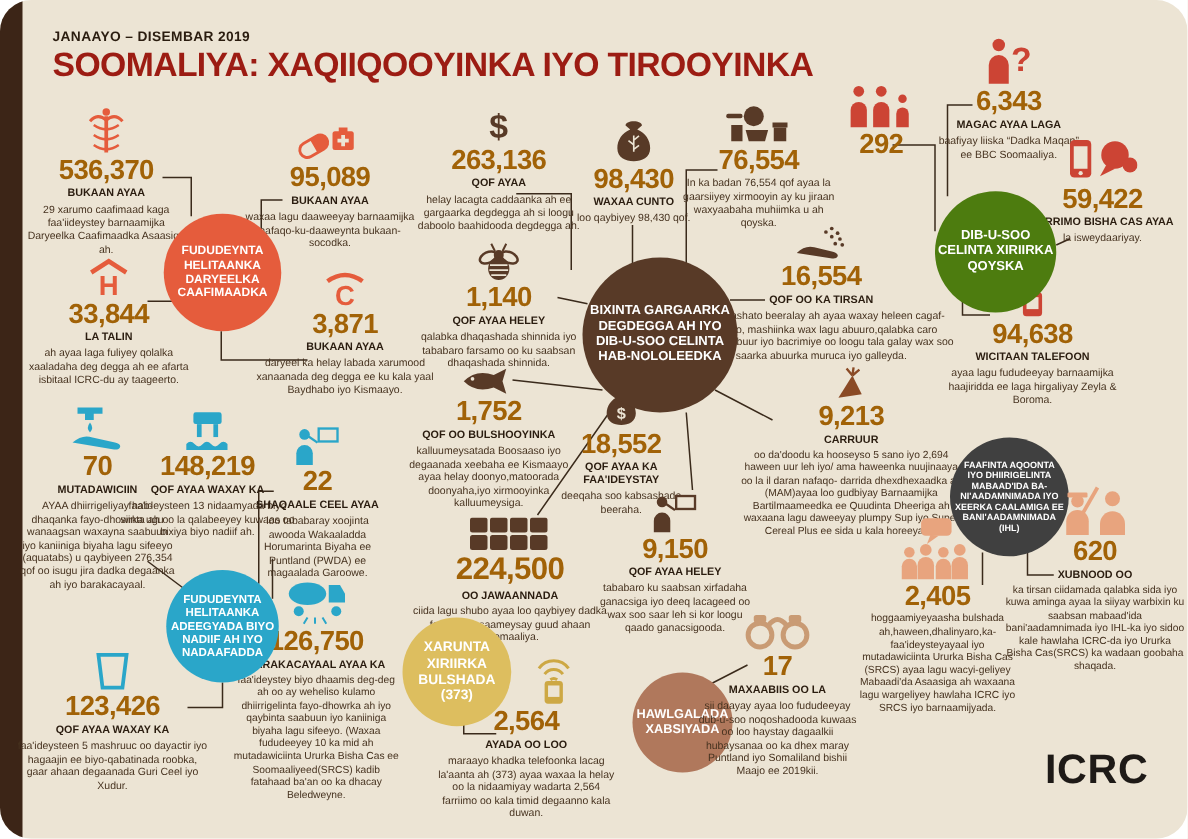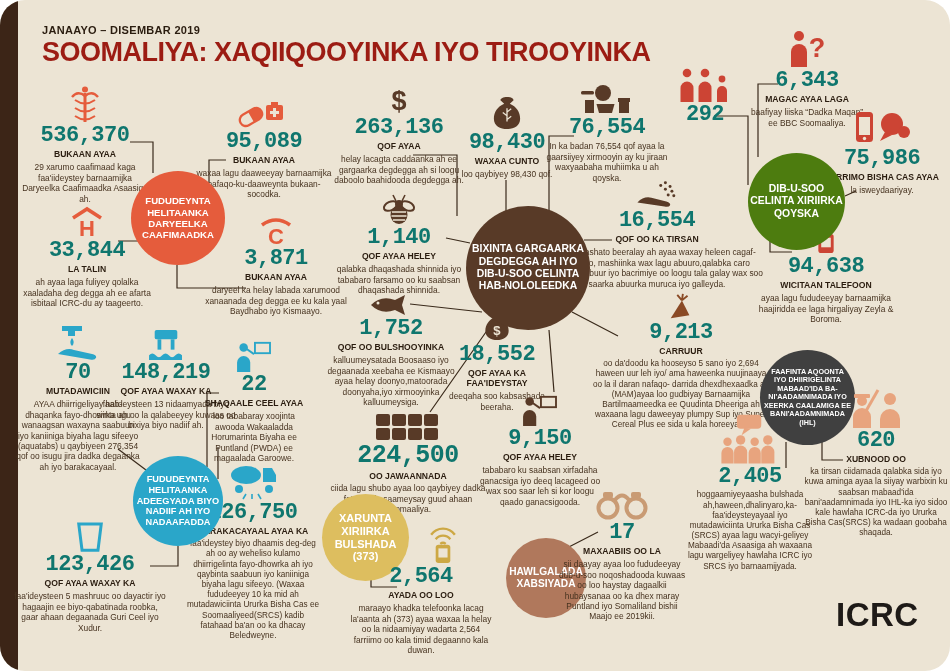--- a/index.html
+++ b/index.html
@@ -5,21 +5,21 @@
   html,body{margin:0;padding:0;background:#ffffff;}
   .canvas{position:relative;width:950px;height:671px;background:#ece4d4;overflow:hidden;
           font-family:"Liberation Sans",sans-serif;color:#2a1c0f;border-radius:25px;}
   .stripe{position:absolute;left:0;top:0;width:18px;height:671px;background:#3c2517;}
   .hdr-period{position:absolute;left:42px;top:24px;font-size:11px;font-weight:bold;color:#2a1c0f;letter-spacing:.3px;}
   .hdr-title{position:absolute;left:42px;top:37px;font-size:27px;font-weight:bold;color:#9c1c13;letter-spacing:-.5px;white-space:nowrap;}
   .logo{position:absolute;left:836px;top:596px;font-size:33px;font-weight:bold;color:#1e1a17;letter-spacing:.5px;}
   .wires{position:absolute;left:0;top:0;pointer-events:none;}
   .stat{position:absolute;text-align:center;}
   .ic{display:flex;justify-content:center;align-items:flex-end;margin-bottom:2px;min-height:18px;}
-  .num{font-weight:bold;font-size:22px;line-height:1.02;letter-spacing:-.5px;color:#0f766e;font-family:Liberation Mono, monospace;}
+  .num{font-weight:bold;font-size:22px;line-height:1.02;letter-spacing:-.5px;color:#a16207;}
   .num-lg{font-size:25px;}
   .lbl{font-weight:bold;font-size:8.6px;margin-top:3px;line-height:1.15;color:#2a1c0f;}
   .body{font-size:8.4px;line-height:1.24;margin-top:2px;color:#46321f;font-weight:500;}
   .circle{position:absolute;border-radius:50%;display:flex;align-items:center;justify-content:center;
           text-align:center;color:#fff;font-weight:bold;white-space:pre-line;line-height:1.18;}
   .circ-health{left:131px;top:171px;width:94px;height:94px;background:#e55c3c;font-size:9.6px;}
   .circ-emergency{left:466px;top:206px;width:124px;height:124px;background:#583a27;font-size:10.4px;}
   .circ-family{left:748px;top:153px;width:97px;height:97px;background:#4d7c0f;font-size:10.4px;}
   .circ-wash{left:133px;top:456px;width:90px;height:90px;background:#2aa6c9;font-size:9.2px;}
   .circ-contact{left:322px;top:494px;width:87px;height:87px;background:#ddbe5f;font-size:11px;}
@@ -300,21 +300,21 @@
           <g fill="#cc4434">
             <rect x="2" y="2" width="17" height="30" rx="3.5"></rect>
             <rect x="5" y="7" width="11" height="18" fill="#ece4d4"></rect>
             <circle cx="10.5" cy="28.5" r="1.7" fill="#ece4d4"></circle>
             <circle cx="38" cy="14" r="11"></circle>
             <path d="M31,22 L26,31 L38,25 z"></path>
             <circle cx="50" cy="22" r="6"></circle>
           </g>
         </svg>
     </div>
-    <div class="num">75,986</div>
+    <div class="num">59,422</div>
     <div class="lbl">FARRIMO BISHA CAS AYAA</div>
     <div class="body">la isweydaariyay.</div>
   </div>
 
   <div class="stat" style="left:754px;top:208px;width:144px">
     <div class="ic">
       <svg width="46" height="46" viewBox="0 0 46 48">
           <g stroke="#cc4434" stroke-width="2.6" fill="none">
             <path d="M10,16 a16,16 0 0 1 26,0"></path>
             <path d="M15,21 a10,10 0 0 1 16,0"></path>

